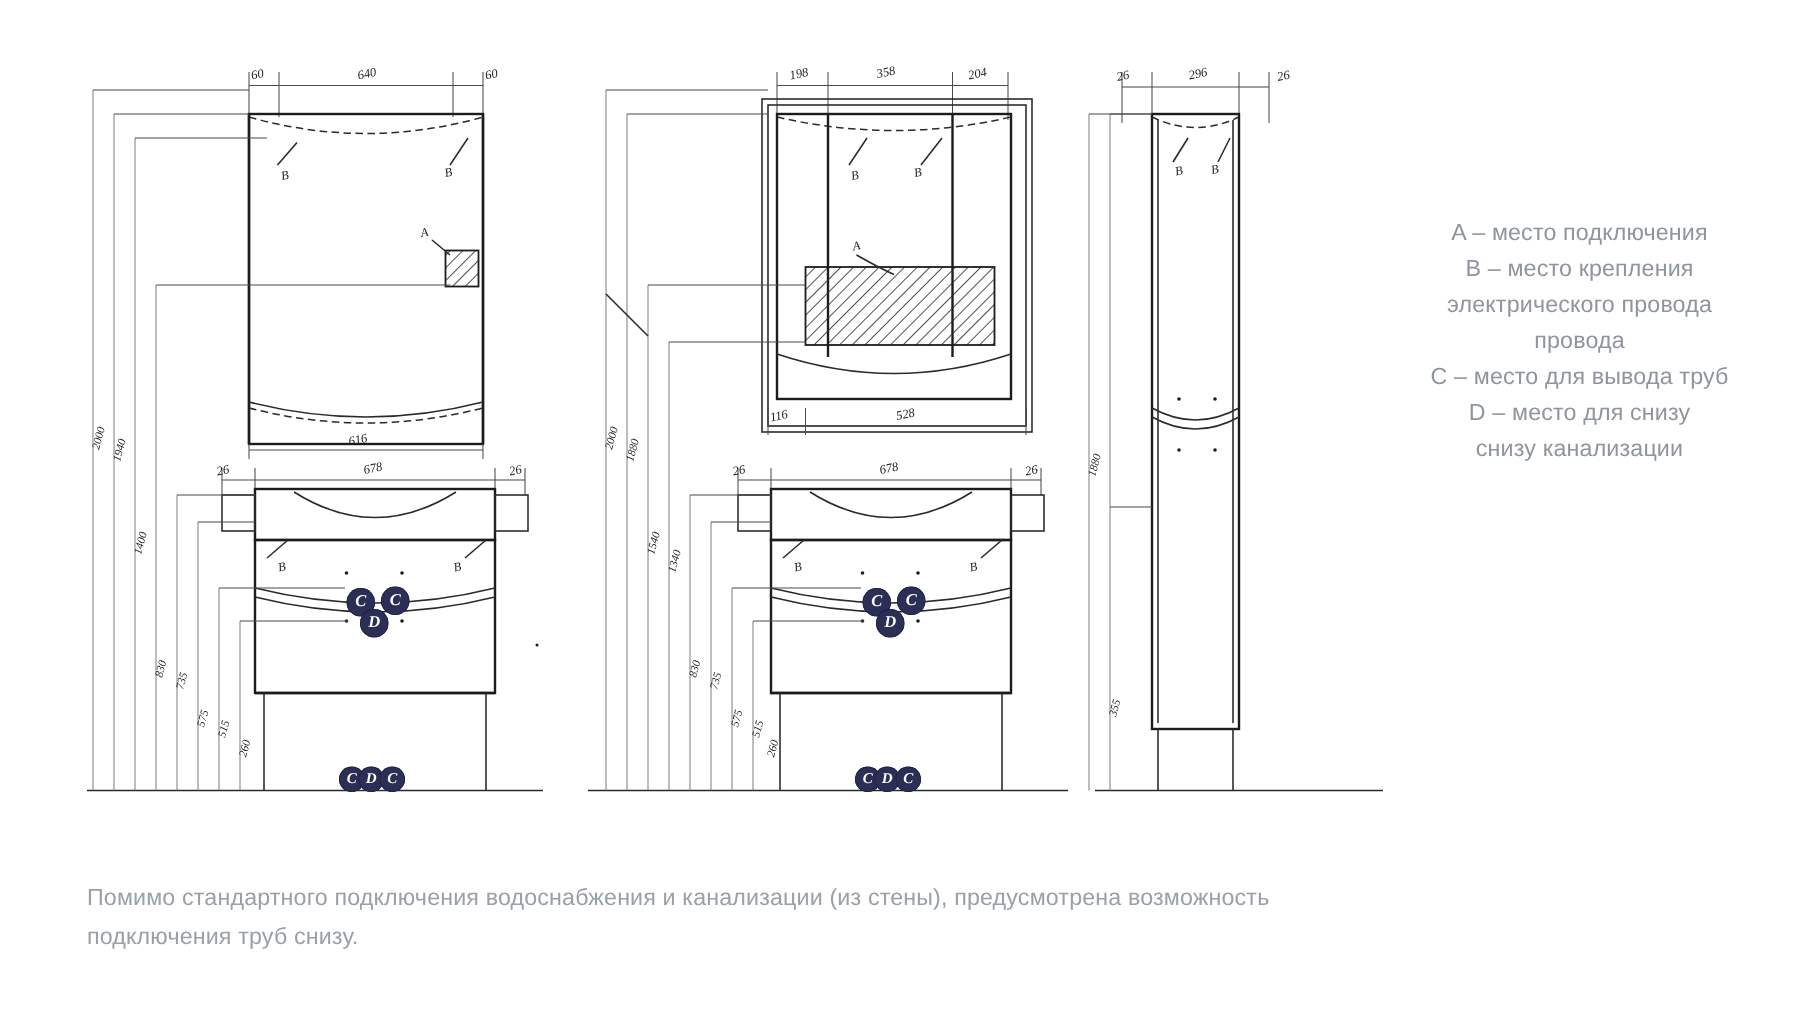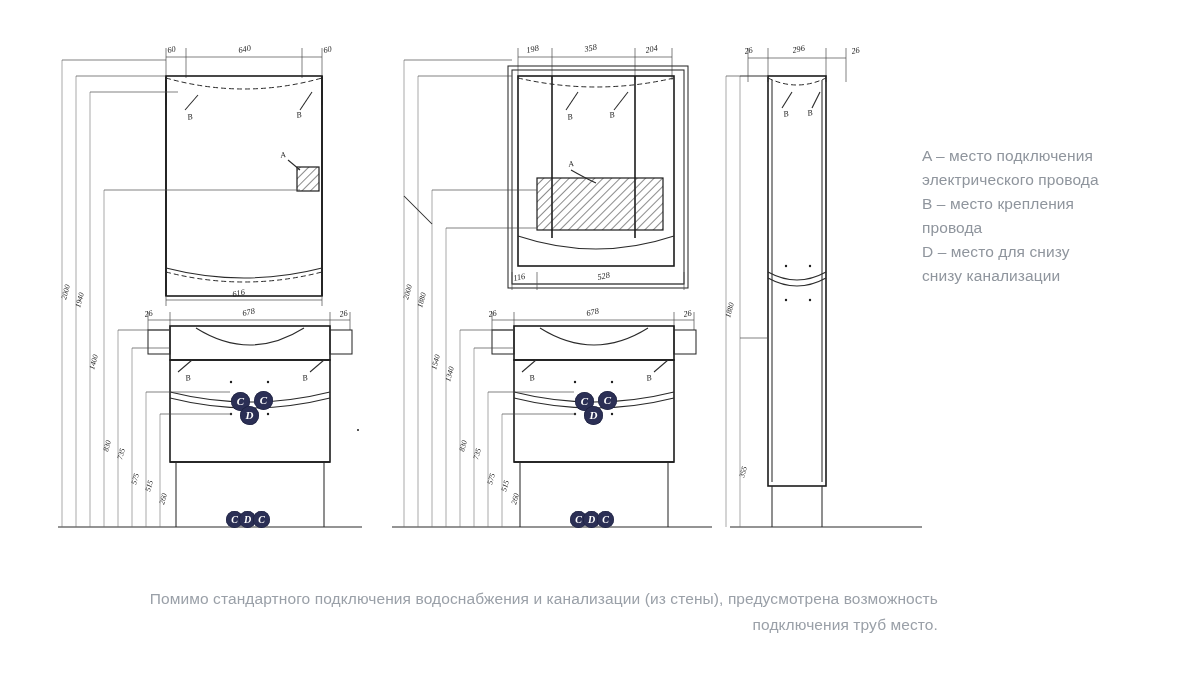--- a/index.html
+++ b/index.html
@@ -11,28 +11,27 @@
   }
   .canvas{position:absolute;inset:0;}
   svg.drawing{position:absolute;left:0;top:0;width:1200px;height:687px;}
 
   
   .legend{
     position:absolute;left:922px;top:144px;width:262px;
     font-size:15.5px;line-height:24px;color:#8f959d;
     letter-spacing:.1px;
   }
-  .legend .ln{white-space:nowrap;}
+  .legend .ln{white-space:nowrap;text-align:center;}
 
   
   .caption{
     position:absolute;left:58px;top:586px;width:880px;
     font-size:15.5px;line-height:26px;color:#9aa0a8;
     letter-spacing:.1px;
-    text-align:right;
   }
 
   
   .badge{
     position:absolute;width:19px;height:19px;border-radius:50%;
     background:#2b2f55;color:#ffffff;
     font-family:"Liberation Serif",serif;
     font-style:italic;font-size:11px;font-weight:700;
     display:flex;align-items:center;justify-content:center;
     box-shadow:0 0 0 .5px #1b1f3d inset;
@@ -328,25 +327,26 @@
 <div class="badge" style="left:575px;top:392px;">C</div>
 <div class="badge" style="left:598px;top:391px;">C</div>
 <div class="badge" style="left:584px;top:406px;">D</div>
 
 <div class="badge sm" style="left:570px;top:511px;">C</div>
 <div class="badge sm" style="left:583px;top:511px;">D</div>
 <div class="badge sm" style="left:597px;top:511px;">C</div>
 
 <div class="legend">
   <div class="ln">A – место подключения</div>
+  <div class="ln">B – место крепления</div>
   <div class="ln">электрического провода</div>
-  <div class="ln">B – место крепления</div>
   <div class="ln">провода</div>
+  <div class="ln">C – место для вывода труб</div>
   <div class="ln">D – место для снизу</div>
   <div class="ln">снизу канализации</div>
 </div>
 
 <div class="caption">
   <div>Помимо стандартного подключения водоснабжения и канализации (из стены), предусмотрена возможность</div>
-  <div>подключения труб место.</div>
+  <div>подключения труб снизу.</div>
 </div>
 
 </div>
 
 </body></html>

